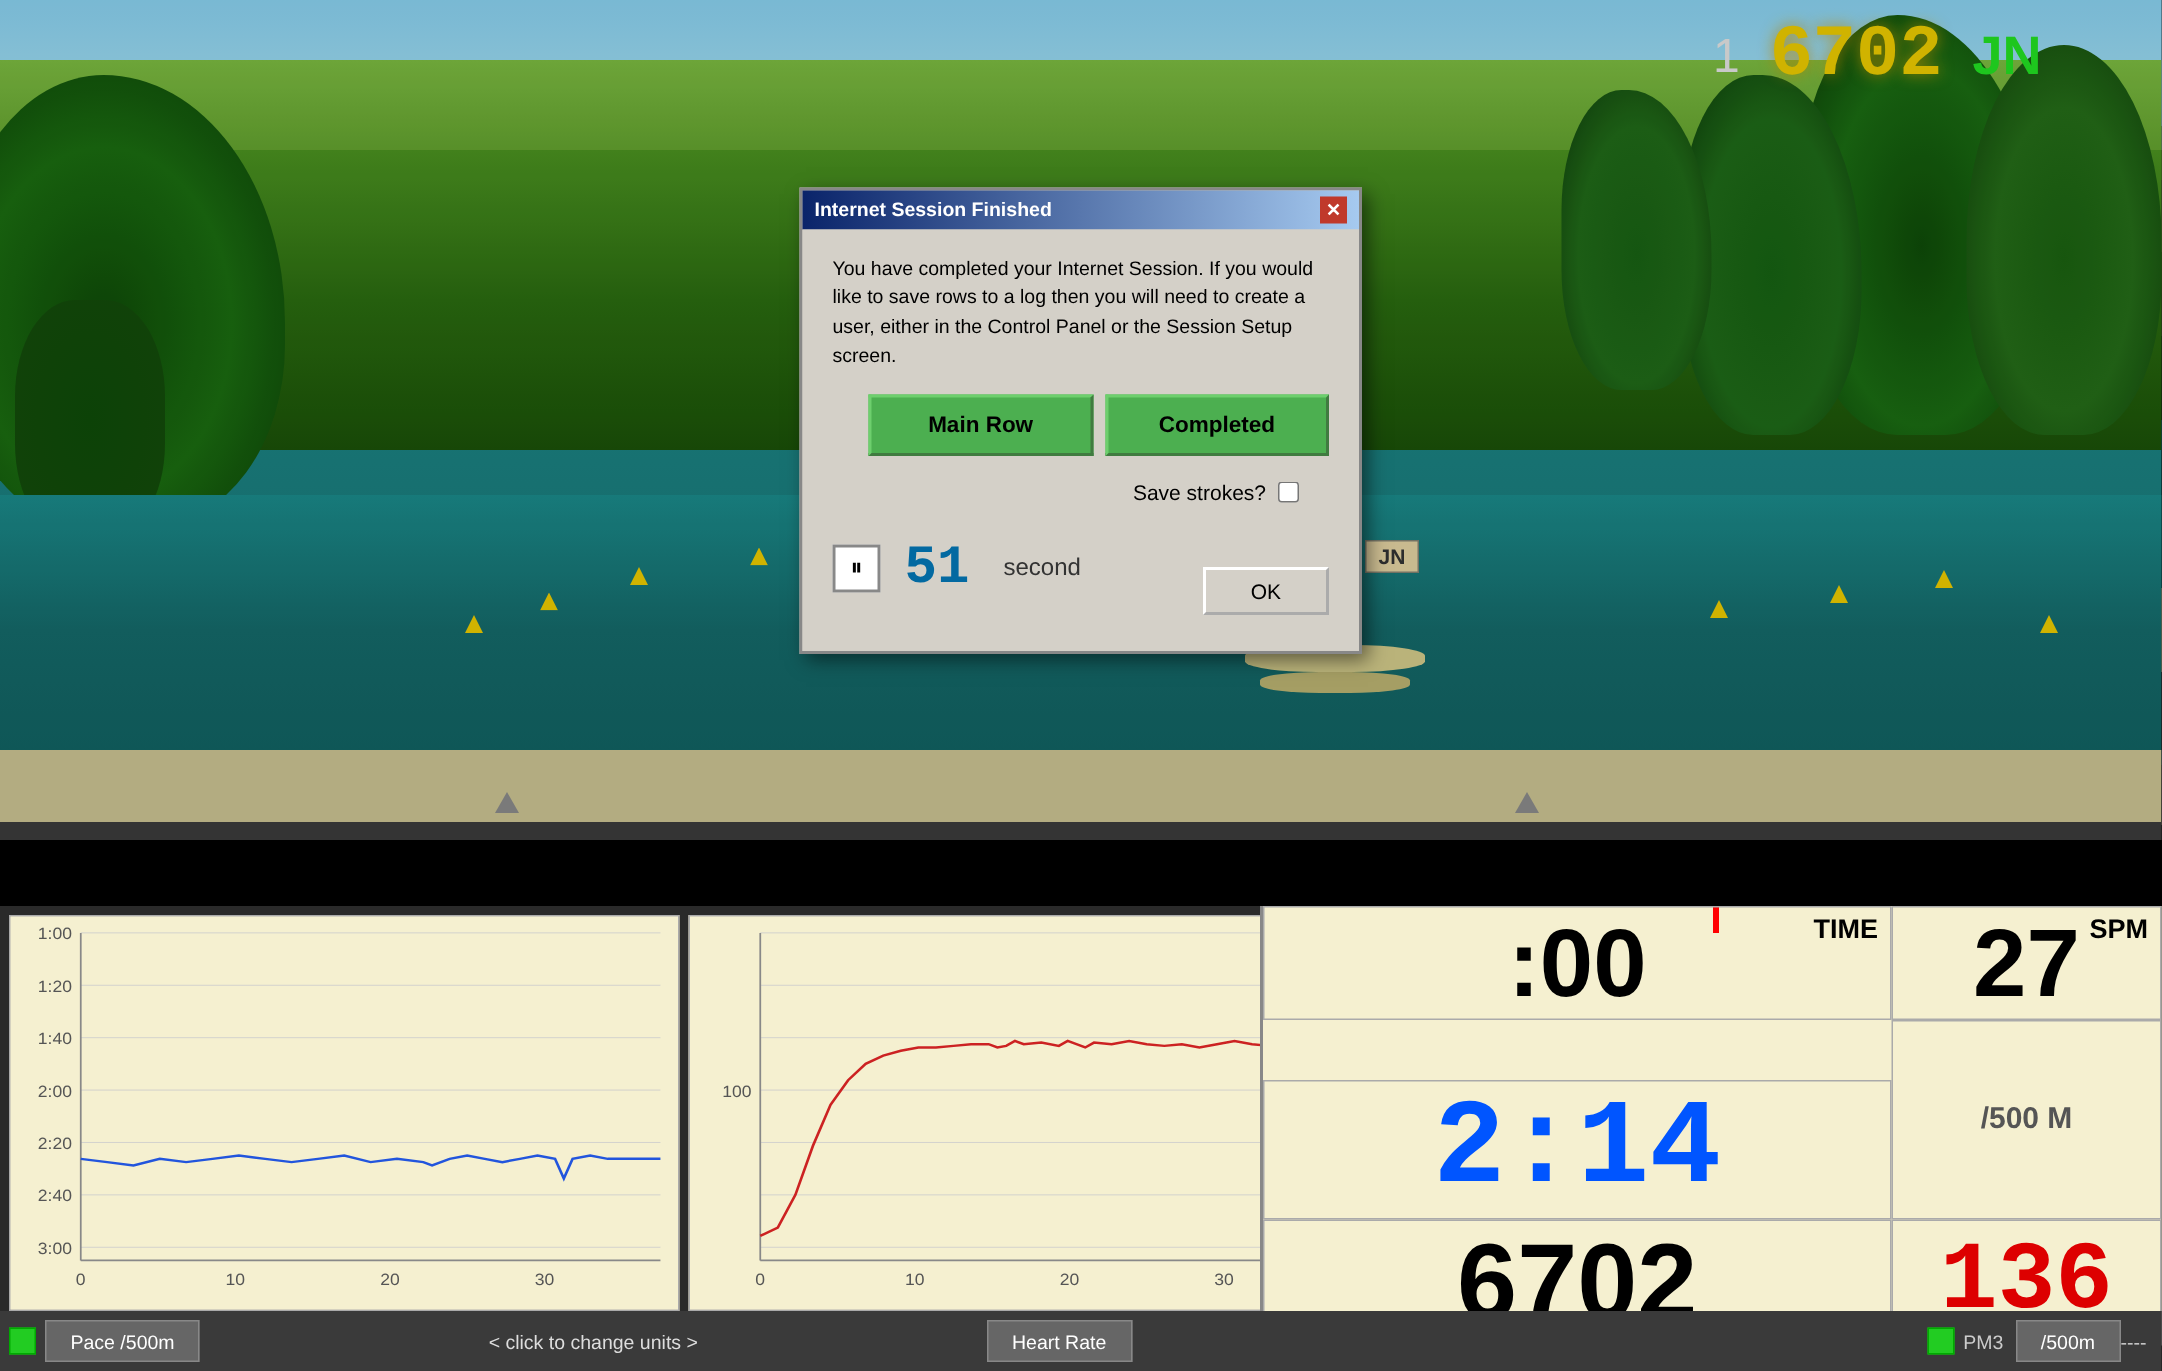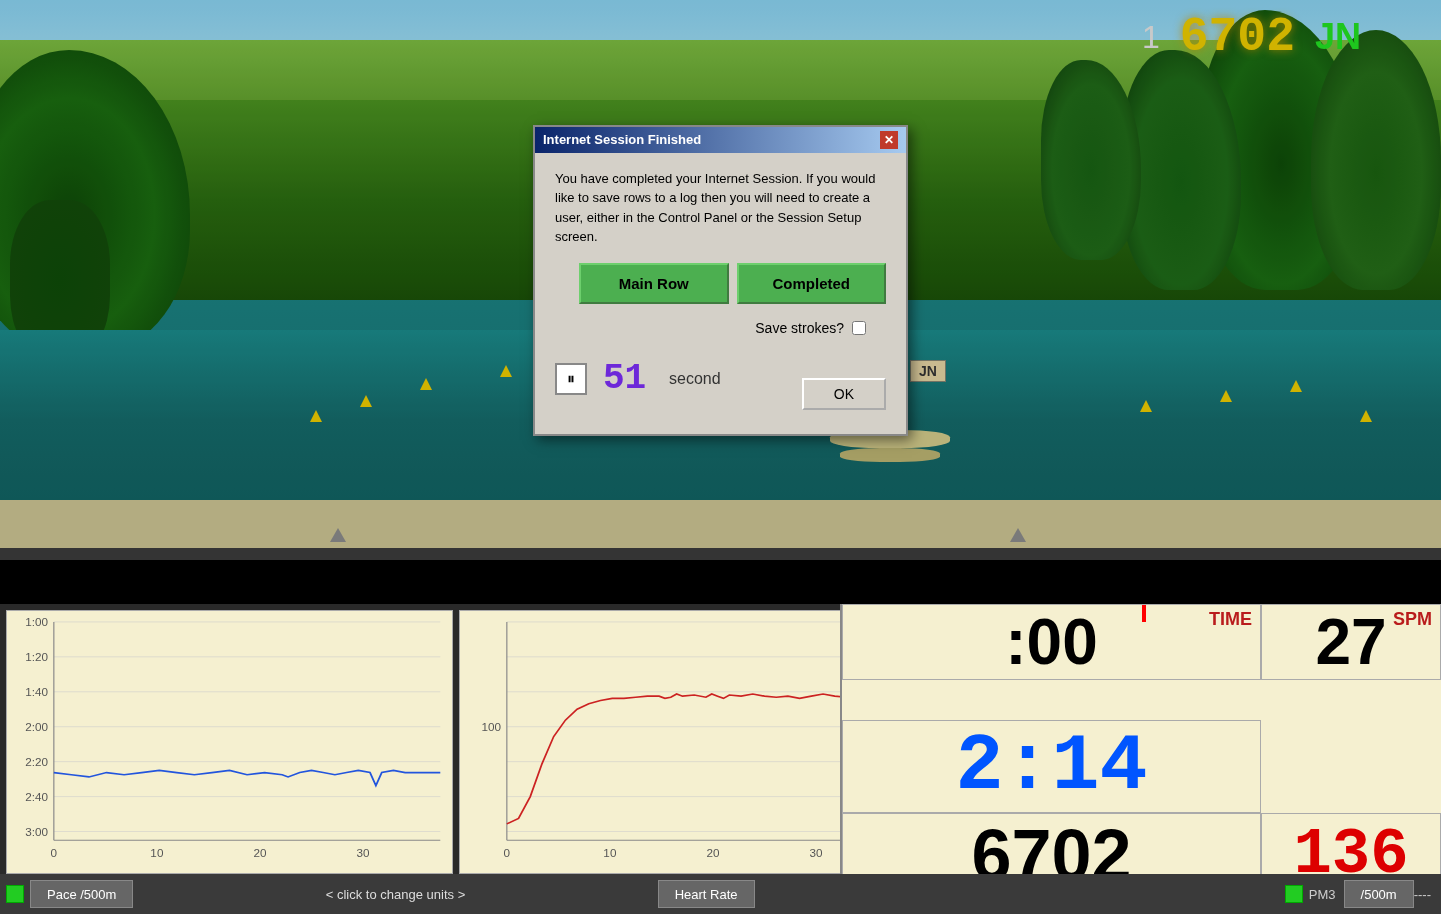--- a/index.html
+++ b/index.html
@@ -168,21 +168,21 @@
       font-family: 'Courier New', monospace;
       color: #dd0000;
     }
 
     .stat-label {
       position: absolute;
       top: 4px;
       right: 8px;
       font-size: 18px;
       font-weight: bold;
-      color: #b91c1c;
+      color: #000000;
     }
 
     .stat-label-bottom {
       position: absolute;
       bottom: 4px;
       left: 50%;
       transform: translateX(-50%);
       font-size: 14px;
       color: #555;
       font-weight: bold;
@@ -335,21 +335,21 @@
       align-items: center;
       justify-content: center;
       cursor: pointer;
       font-size: 16px;
     }
 
     .dialog-counter {
       font-size: 36px;
       font-weight: bold;
       font-family: 'Courier New', monospace;
-      color: #6d28d9;
+      color: #0369a1;
       min-width: 50px;
     }
 
     .dialog-second-label {
       font-size: 16px;
       color: #333;
     }
 
     .dialog-ok-btn {
       margin-left: auto;
@@ -491,20 +491,23 @@
       <span class="stat-label">TIME</span>
     </div>
     <div class="stat-cell" style="grid-column:2;grid-row:1;min-width:180px;">
       <span class="stat-value-large">27</span>
       <span class="stat-label">SPM</span>
     </div>
 
     <div class="stat-cell" style="grid-column:1;grid-row:2;margin-top:40px;">
       <span class="stat-value-blue">2:14</span>
     </div>
+    <div class="stat-cell" style="grid-column:2;grid-row:2;font-size:20px;color:#555;font-weight:bold;">
+      <span>/500 M</span>
+    </div>
 
     <div class="stat-cell" style="grid-column:1;grid-row:3;position:relative;">
       <span class="stat-value-large" style="font-size:72px;">6702</span>
       <span class="stat-label-bottom">METERS</span>
     </div>
     <div class="stat-cell" style="grid-column:2;grid-row:3;">
       <span class="stat-value-red">136</span>
     </div>
   </div>
 </div>

